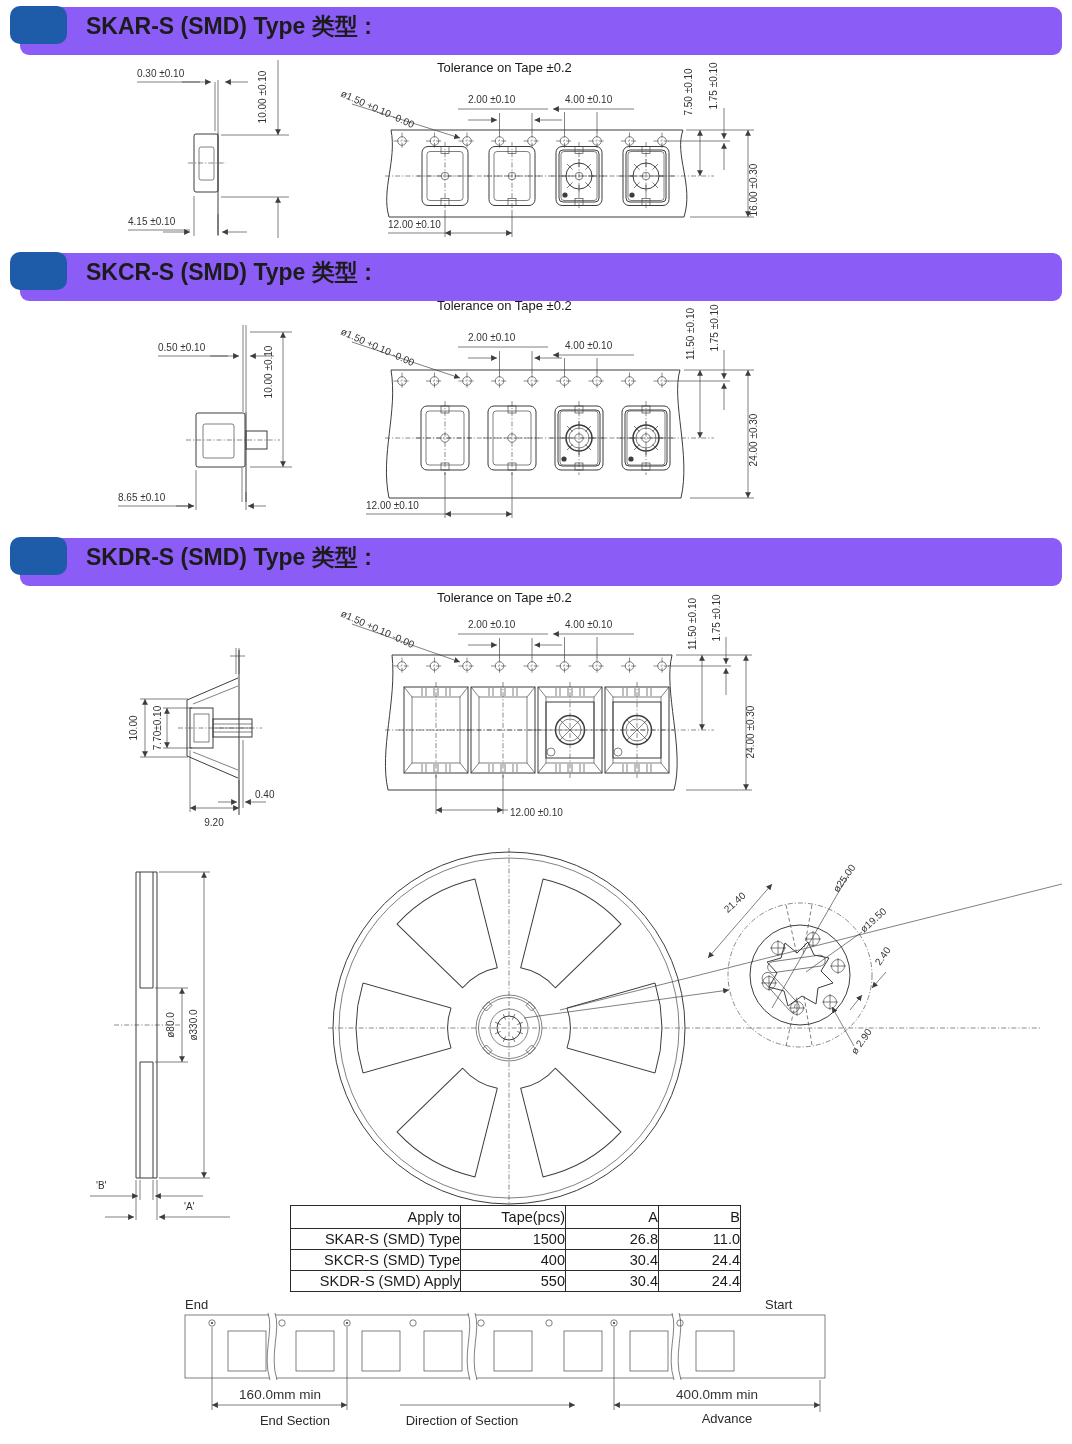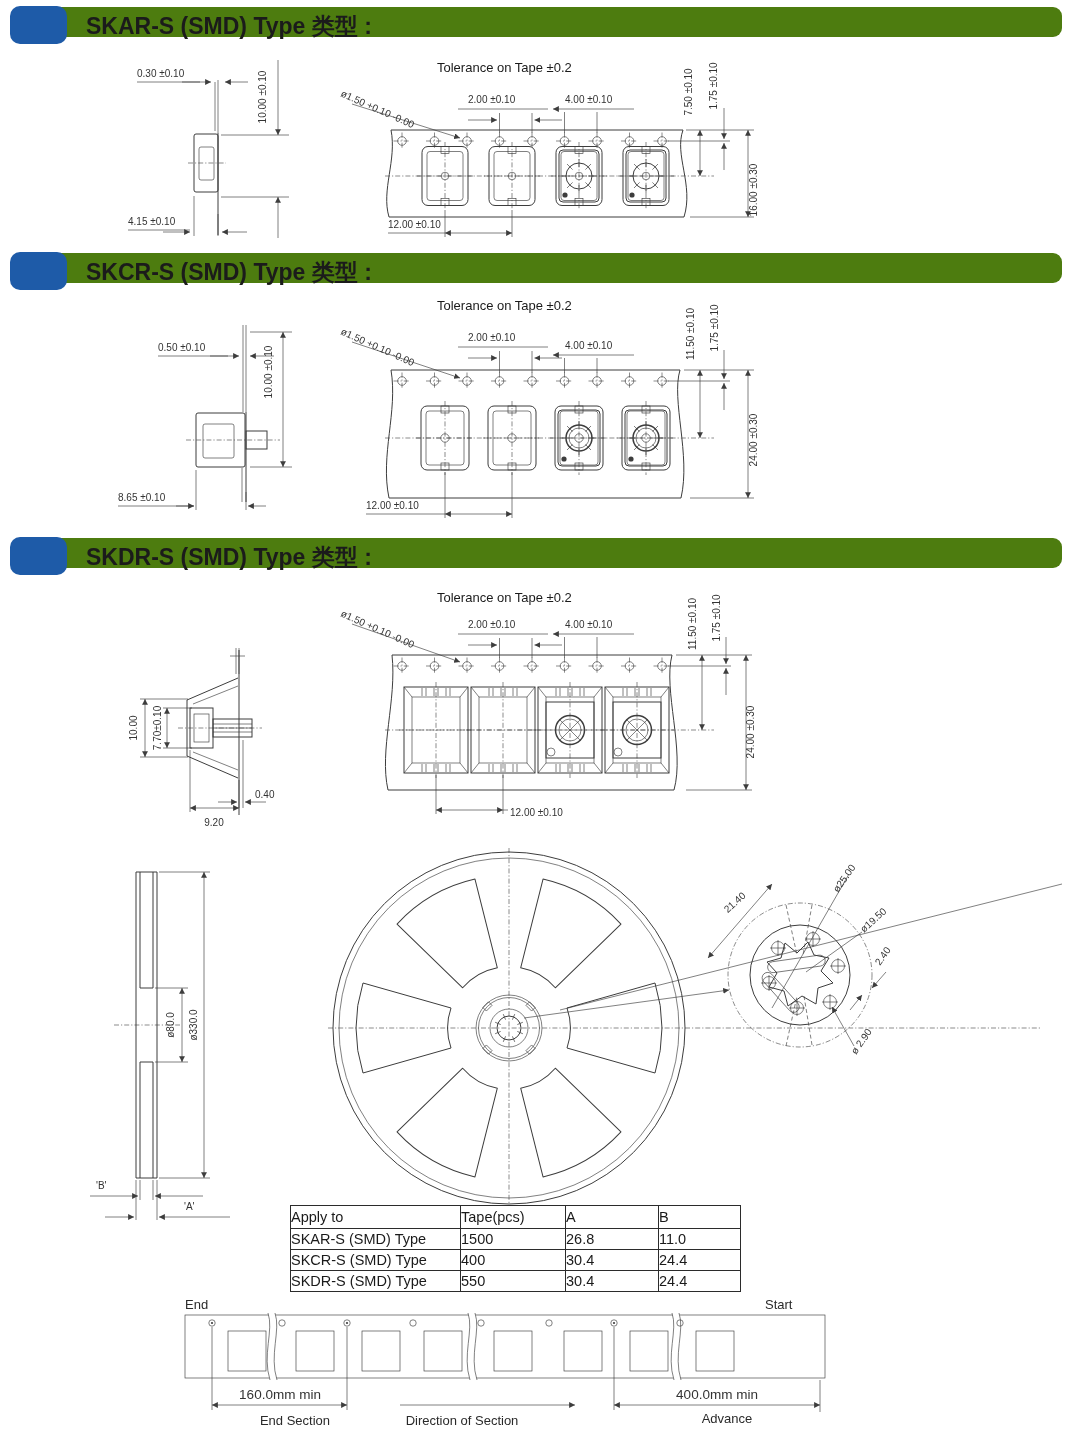--- a/index.html
+++ b/index.html
@@ -1,34 +1,34 @@
 <!DOCTYPE html>
 <html><head>
 <meta charset="utf-8">
 <style>
   html,body { margin:0; padding:0; background:#ffffff; }
   body { width:1072px; height:1444px; font-family:"Liberation Sans", sans-serif; }
   .stage { position:relative; width:1072px; height:1444px; background:#fff; overflow:hidden; }
 
-  .secbar { position:absolute; left:20px; width:1042px; height:30px; background:#4d7c0f; border-radius:9px; }
+  .secbar { position:absolute; left:20px; width:1042px; height:48px; background:#8b5cf6; border-radius:9px; }
   .blob { position:absolute; left:-10px; top:-1px; width:57px; height:38px; background:#1e5ba8; border-radius:10px; }
   .sectitle { position:absolute; left:66px; top:4px; font-size:23px; font-weight:bold; color:#1b1b1b; white-space:nowrap; }
 
   svg { position:absolute; left:0; }
   .ln { fill:none; stroke:#3d3d3d; stroke-width:1; }
   .tn { stroke-width:0.65; }
   .tk { stroke-width:1.5; }
   .ddt { fill:none; stroke:#3d3d3d; stroke-width:0.6; stroke-dasharray:5 2 1.2 2; }
   .dim { font-size:10px; fill:#333; }
   .lbl { font-size:13px; fill:#1a1a1a; }
   .lbl2 { font-size:13px; fill:#2a2a2a; }
   .big { font-size:13.5px; }
 
   .spec-table { position:absolute; left:290px; top:1205px; border-collapse:collapse; table-layout:fixed; }
-  .spec-table td { border:1.6px solid #2b2b2b; font-size:14.5px; color:#1a1a1a; text-align:left; padding:0; height:20px; background:#fff; }
+  .spec-table td { border:1.6px solid #2b2b2b; font-size:14.5px; color:#1a1a1a; text-align:right; padding:0; height:20px; background:#fff; }
 </style>
 </head>
 <body>
 
 <div class="stage">
 
   <svg width="0" height="0" style="position:absolute">
     <defs>
       <marker id="ah" viewBox="0 0 10 10" refX="10" refY="5" markerWidth="9" markerHeight="9" orient="auto-start-reverse">
         <path d="M0,0 L10,5 L0,10 z" fill="#3d3d3d"></path>
@@ -395,21 +395,21 @@
       <td>26.8</td>
       <td>11.0</td>
     </tr>
     <tr>
       <td>SKCR-S (SMD) Type</td>
       <td>400</td>
       <td>30.4</td>
       <td>24.4</td>
     </tr>
     <tr>
-      <td>SKDR-S (SMD) Type</td>
+      <td>SKDR-S (SMD) Apply</td>
       <td>550</td>
       <td>30.4</td>
       <td>24.4</td>
     </tr>
   </tbody>
     </table>
 
   <svg style="top:1292px" width="1072" height="148" viewBox="0 1292 1072 148">
     <text class="lbl2" x="185" y="1309">End</text>
     <text class="lbl2" x="765" y="1309">Start</text>

